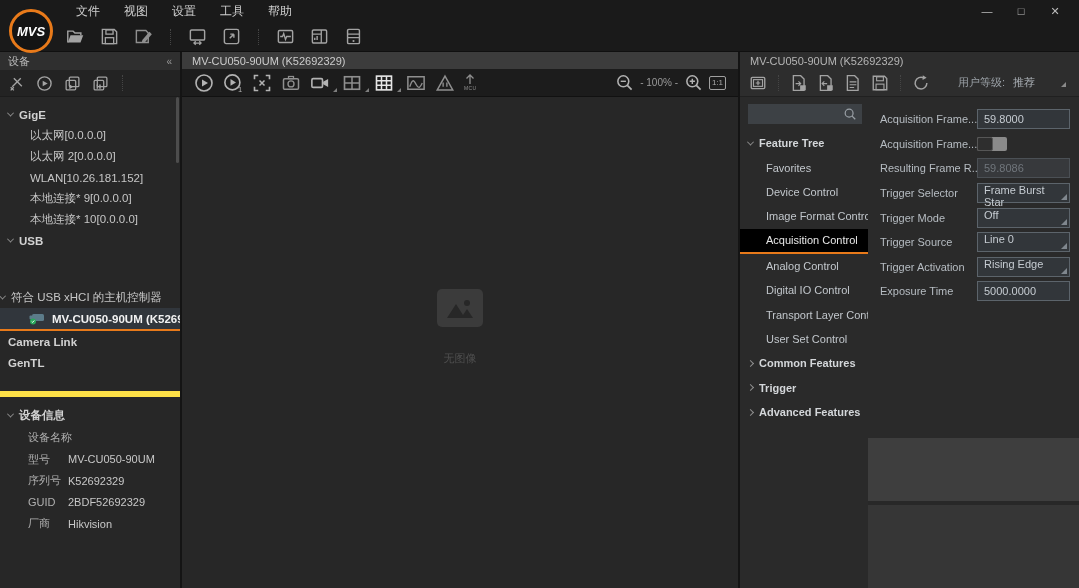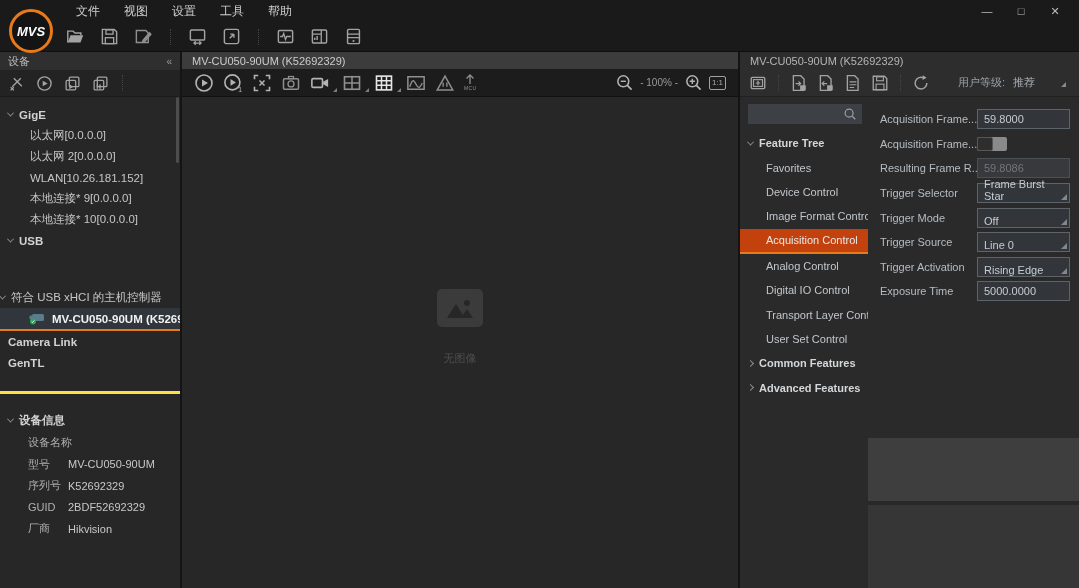--- a/index.html
+++ b/index.html
@@ -35,21 +35,21 @@
   .trow.grp { padding-left:8px; font-weight:bold; color:#d2d2d2; gap:6px; }
   .trow.lvl1 { padding-left:30px; }
   .trow.lvl1g { gap:6px;margin-top:36px; }
   .trow.sel { height:23px; padding-left:28px; background:#31363c; border-bottom:2px solid #e87a1a; font-weight:bold; color:#f2f2f2; gap:6px; }
   .tree-scroll-thumb { position:absolute; right:1px; top:0px; width:3px; height:66px; background:#4d4d4d; border-radius:2px; }
 
   .chev { width:5px; height:5px; border-right:1.4px solid #8f8f8f; border-bottom:1.4px solid #8f8f8f; display:inline-block; flex:none; }
   .chev.down { transform:rotate(45deg) translate(-1px,-1px); }
   .chev.right { transform:rotate(-45deg); }
 
-  .info-section { border-top:3px solid #fde047; padding-top:14px; }
+  .info-section { border-top:6px solid #fde047; padding-top:6px; }
   .info-header { height:24px; display:flex; align-items:center; gap:6px; padding-left:8px; font-size:11.5px; font-weight:bold; color:#d2d2d2; }
   .info-row { height:21.5px; display:flex; align-items:center; font-size:11px; }
   .info-row .ilabel { width:66px; padding-left:28px; color:#b0b0b0; flex:none; white-space:nowrap; }
   .info-row .ivalue { color:#c8c8c8; padding-left:2px; white-space:nowrap; overflow:hidden; }
 
   
   .tab-bar { height:17px; background:#3c3c3c; display:flex; align-items:center; padding-left:10px; font-size:11px; color:#cccccc; }
   .view-toolbar { height:28px; background:#1c1c1c; display:flex; align-items:center; gap:9px; padding:0 12px; border-bottom:1px solid #111; }
   .vt-right { margin-left:auto; display:flex; align-items:center; gap:6px; }
   .zoom-label { font-size:10px; color:#9a9a9a; }
@@ -71,29 +71,29 @@
 
   .rp-body { flex:1; display:flex; min-height:0; }
   .feature-nav { width:128px; padding-top:4px; position:relative; }
   .search-box { margin:2px 5px 6px 7px; height:22px; background:#3d4145; border:1px solid #2a2a2a; display:flex; align-items:center; }
   .search-box input { flex:1; min-width:0; background:transparent; border:none; outline:none; color:#d0d0d0; font-size:11px; padding:0 4px; }
   .search-box .sbtn { width:24px; height:100%; display:flex; align-items:center; justify-content:center; }
 
   .nav-row { height:24.4px; display:flex; align-items:center; font-size:11px; color:#c2c7cc; white-space:nowrap; overflow:hidden; }
   .nav-row.grp { padding-left:8px; gap:6px; font-weight:bold; color:#d4d7da; }
   .nav-row.child { padding-left:26px; }
-  .nav-row.sel { background:#c2410c; border-bottom:2px solid #e87a1a; height:25px; color:#e8e8e8; }
+  .nav-row.sel { background:#000000; border-bottom:2px solid #e87a1a; height:25px; color:#e8e8e8; }
 
   .props-col { flex:1; padding-top:10px; position:relative; min-width:0; }
   .prop-row { height:24.6px; display:flex; align-items:center; padding-left:12px; }
   .prop-label { width:97px; flex:none; font-size:11px; color:#b6bcc2; white-space:nowrap; overflow:hidden; }
   .prop-input, .prop-select { width:93px; height:20px; background:#32363a; border:1px solid #5c646b; color:#c6ccd2; font-size:11px; padding:0 6px; }
   input.prop-input { outline:none; }
   .prop-input.disabled { background:#37393c; border-color:#4b5055; color:#70767c; }
-  .prop-select { position:relative; display:flex; align-items:flex-end; }
+  .prop-select { position:relative; display:flex; align-items:flex-start; }
   .dd-corner { position:absolute; right:2px; bottom:2px; width:0; height:0; border-left:6px solid transparent; border-bottom:6px solid #80878e; }
 
   .toggle { width:30px; height:14px; background:#8a8a8a; border-radius:2px; position:relative; }
   .toggle .knob { position:absolute; left:0; top:0; width:16px; height:14px; background:#2e2e2e; border:1px solid #565656; border-radius:2px; }
 
   .help-box { position:absolute; left:0; right:0; top:341px; height:63px; background:#3e3e3e; }
   .help-divider { position:absolute; left:0; right:0; top:404px; height:4px; background:#282828; }
   .help-lower { position:absolute; left:0; right:0; top:408px; bottom:0; background:#363636; }
 
   .ic { display:inline-flex; align-items:center; justify-content:center; flex:none; }
@@ -483,20 +483,24 @@
           </div>
         <div class="nav-row child">
             <span>User Set Control</span>
           </div>
         <div class="nav-row grp">
             <i class="chev right"></i>
             <span>Common Features</span>
           </div>
         <div class="nav-row grp">
             <i class="chev right"></i>
+            <span>Trigger</span>
+          </div>
+        <div class="nav-row grp">
+            <i class="chev right"></i>
             <span>Advanced Features</span>
           </div>
       </div>
 
       <div class="props-col">
         <div class="prop-row">
           <span class="prop-label">Acquisition Frame...</span>
           <input class="prop-input" value="59.8000" style="">
         </div>
         <div class="prop-row">

